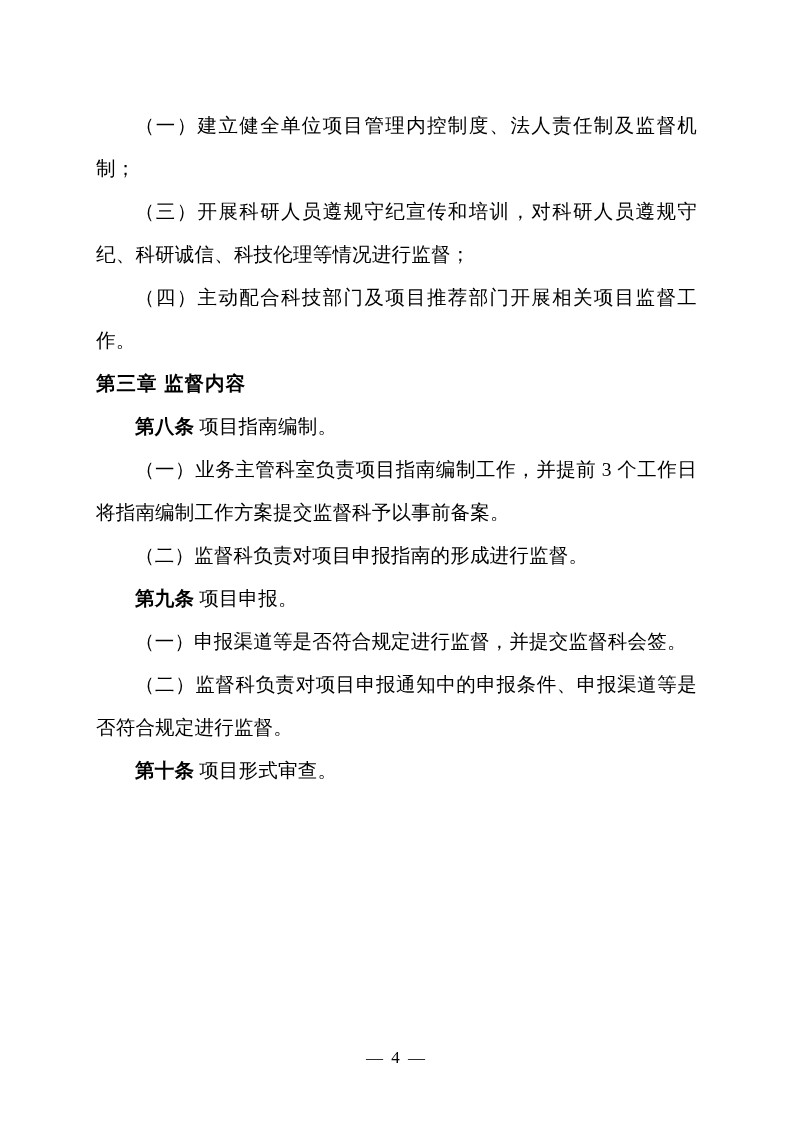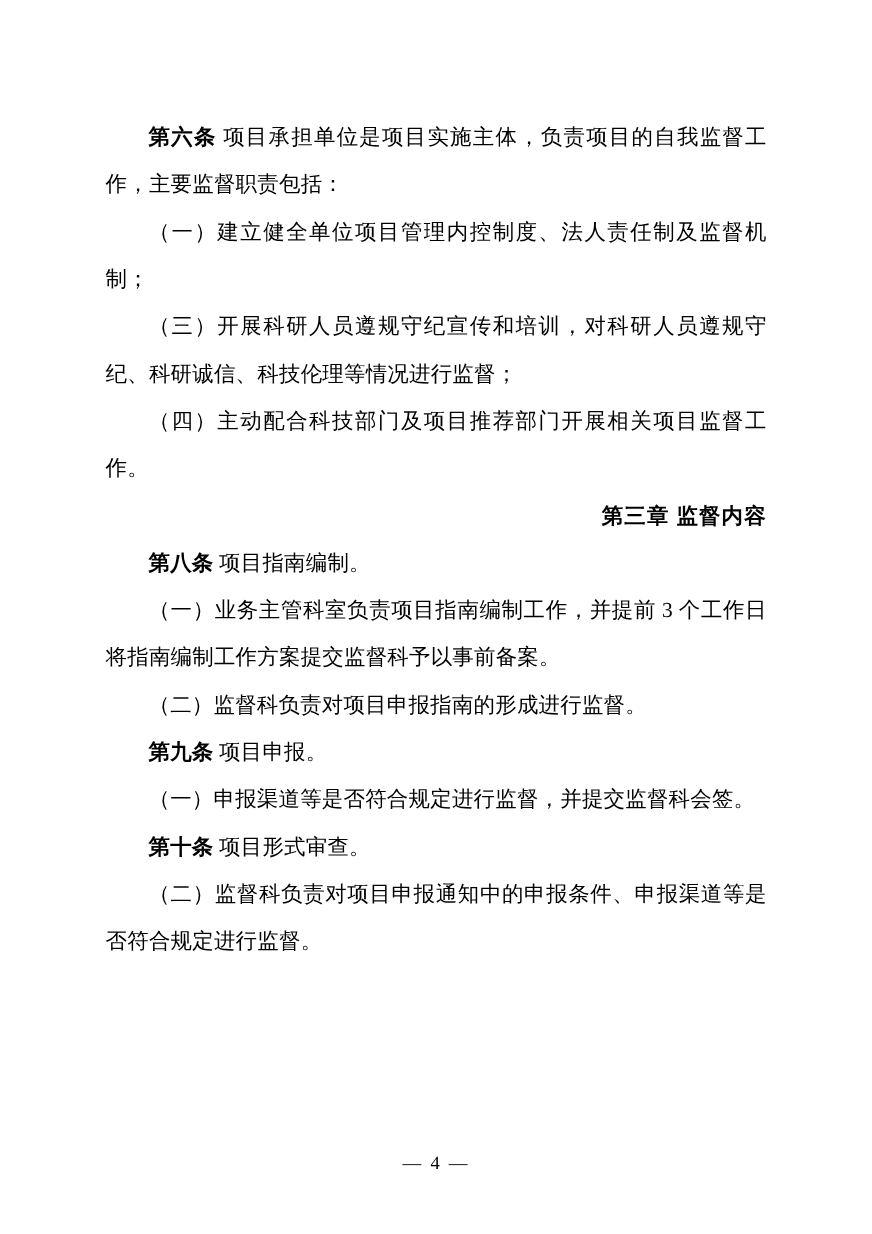--- a/index.html
+++ b/index.html
@@ -34,21 +34,21 @@
   .para {
     margin: 0;
     text-indent: 39px;
   }
   .label {
     font-weight: bold;
     font-family: "Liberation Serif", "DejaVu Serif", serif;
   }
   .chapter-title {
     margin: 0;
-    text-align: right;
+    text-align: left;
     font-size: 19.5px;
     line-height: 43px;
     font-family: "Liberation Sans", "DejaVu Sans", sans-serif;
     font-weight: bold;
     letter-spacing: 1px;
   }
   .footer {
     position: absolute;
     left: 0;
     bottom: 54px;
@@ -60,30 +60,29 @@
   }
   .page-number-wrap {
     display: inline-block;
   }
 </style>
 </head>
 <body>
 
 <div class="page">
   <div class="body-text" id="content">
-      <p class="para"><span class="label">第六条</span><span> 项目承担单位是项目实施主体，负责项目的自我监督工作，主要监督职责包括：</span></p>
       <p class="para"><span>（一）建立健全单位项目管理内控制度、法人责任制及监督机制；</span></p>
       <p class="para"><span>（三）开展科研人员遵规守纪宣传和培训，对科研人员遵规守纪、科研诚信、科技伦理等情况进行监督；</span></p>
       <p class="para"><span>（四）主动配合科技部门及项目推荐部门开展相关项目监督工作。</span></p>
       <p class="chapter-title">第三章  监督内容</p>
       <p class="para"><span class="label">第八条</span><span> 项目指南编制。</span></p>
       <p class="para"><span>（一）业务主管科室负责项目指南编制工作，并提前 3 个工作日将指南编制工作方案提交监督科予以事前备案。</span></p>
       <p class="para"><span>（二）监督科负责对项目申报指南的形成进行监督。</span></p>
       <p class="para"><span class="label">第九条</span><span> 项目申报。</span></p>
       <p class="para"><span>（一）申报渠道等是否符合规定进行监督，并提交监督科会签。</span></p>
+      <p class="para"><span>（二）监督科负责对项目申报通知中的申报条件、申报渠道等是否符合规定进行监督。</span></p>
       <p class="para"><span class="label">第十条</span><span> 项目形式审查。</span></p>
-      <p class="para"><span>（二）监督科负责对项目申报通知中的申报条件、申报渠道等是否符合规定进行监督。</span></p>
     </div>
 </div>
 
 <div class="footer">
   <span class="page-number-wrap">— 4 —</span>
 </div>
 
 </body></html>

